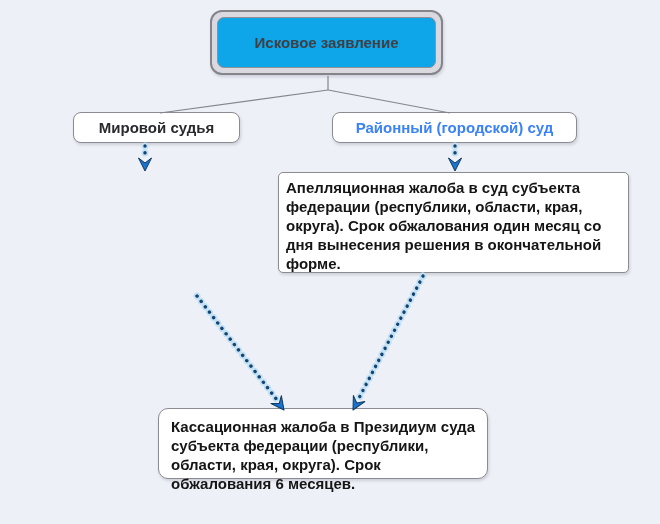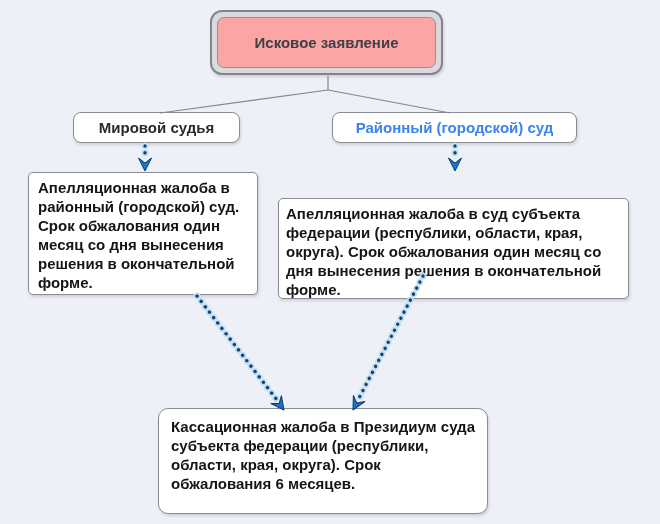--- a/index.html
+++ b/index.html
@@ -26,21 +26,21 @@
   #node-claim-outer{
     left:210px;top:10px;width:233px;height:65px;
     border:2px solid #84848a;
     border-radius:12px;
     background:#d9d9df;
     padding:5px;
   }
   #node-claim-inner{
     box-sizing:border-box;
     width:100%;height:100%;
-    background:#fca5a5;
+    background:#0ea5e9;
     border:1.5px solid #919196;
     border-radius:7px;
     display:flex;align-items:center;justify-content:center;
     color:#3f3f44;
     font-weight:bold;font-size:15px;
   }
   #node-magistrate{
     left:73px;top:112px;width:167px;height:31px;
     border-radius:8px;
     display:flex;align-items:center;justify-content:center;
@@ -54,24 +54,23 @@
   }
   #node-appeal-magistrate{
     left:28px;top:172px;width:230px;height:123px;
     border-radius:5px;
     padding:5px 5px 5px 9px;
   }
   #node-appeal-district{
     left:278px;top:172px;width:351px;height:101px;
     border-radius:5px;
     padding:5px 7px;
-    margin-top:26px;
   }
   #node-cassation{
-    left:158px;top:408px;width:330px;height:106px;
+    left:158px;top:408px;width:330px;height:71px;
     border-radius:10px;
     padding:8px 12px;
   }
   #connector-layer{
     position:absolute;left:0;top:0;width:660px;height:524px;
     z-index:2;
     pointer-events:none;
   }
   .gray-line{stroke:#85858b;stroke-width:1.2;fill:none;}
   .halo{stroke:#c3e1f4;stroke-width:7;stroke-linecap:round;stroke-dasharray:0.1 6.7;fill:none;}
@@ -84,21 +83,20 @@
 <div id="canvas">
 
   <div class="node" id="node-claim-outer">
     <div id="node-claim-inner">Исковое заявление</div>
   </div>
 
   <div class="node" id="node-magistrate">Мировой судья</div>
 
   <div class="node" id="node-district">Районный (городской) суд</div>
 
-  <div class="node" id="node-appeal-magistrate">Апелляционная жалоба в районный (городской) суд. Срок обжалования один месяц со дня вынесения решения в окончательной форме.</div>
 
   <div class="node" id="node-appeal-district">Апелляционная жалоба в суд субъекта федерации (республики, области, края, округа). Срок обжалования один месяц со дня вынесения решения в окончательной форме.</div>
 
   <div class="node" id="node-cassation">Кассационная жалоба в Президиум суда субъекта федерации (республики, области, края, округа). Срок обжалования 6 месяцев.</div>
 
   <svg id="connector-layer" viewBox="0 0 660 524" xmlns="http://www.w3.org/2000/svg">
 
     <g>
       <path class="gray-line" d="M328 76 L328 90"></path>
       <path class="gray-line" d="M328 90 L160 113"></path>

